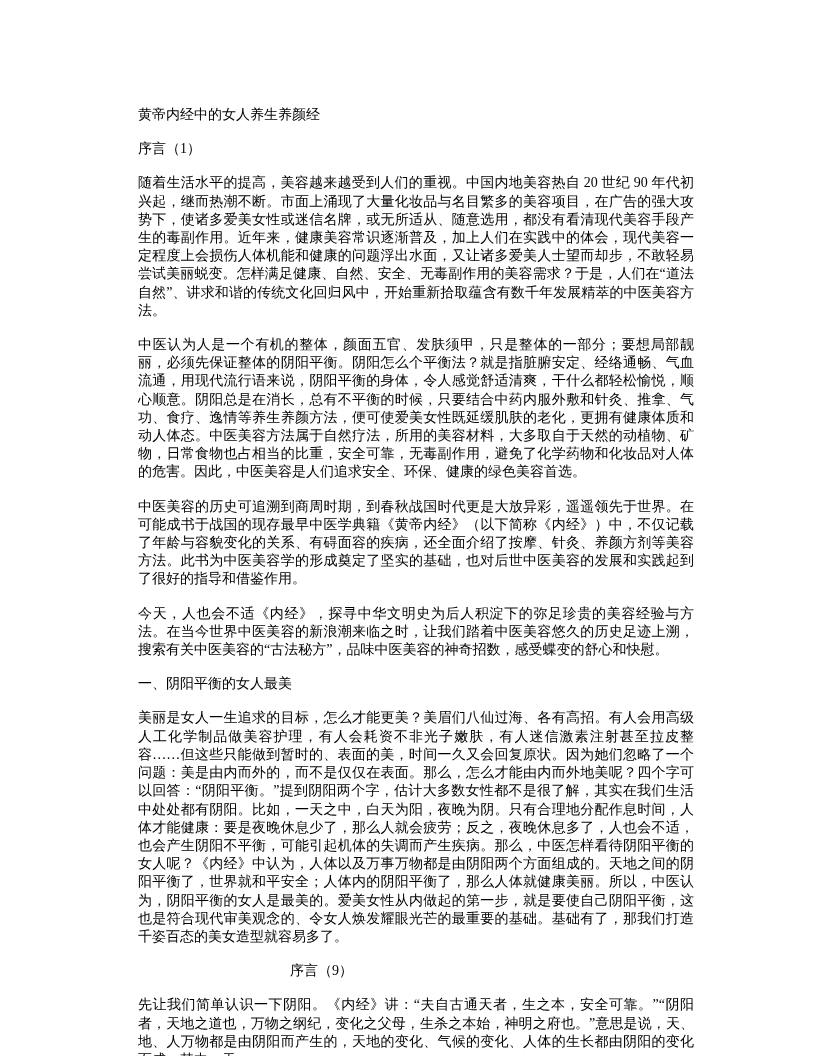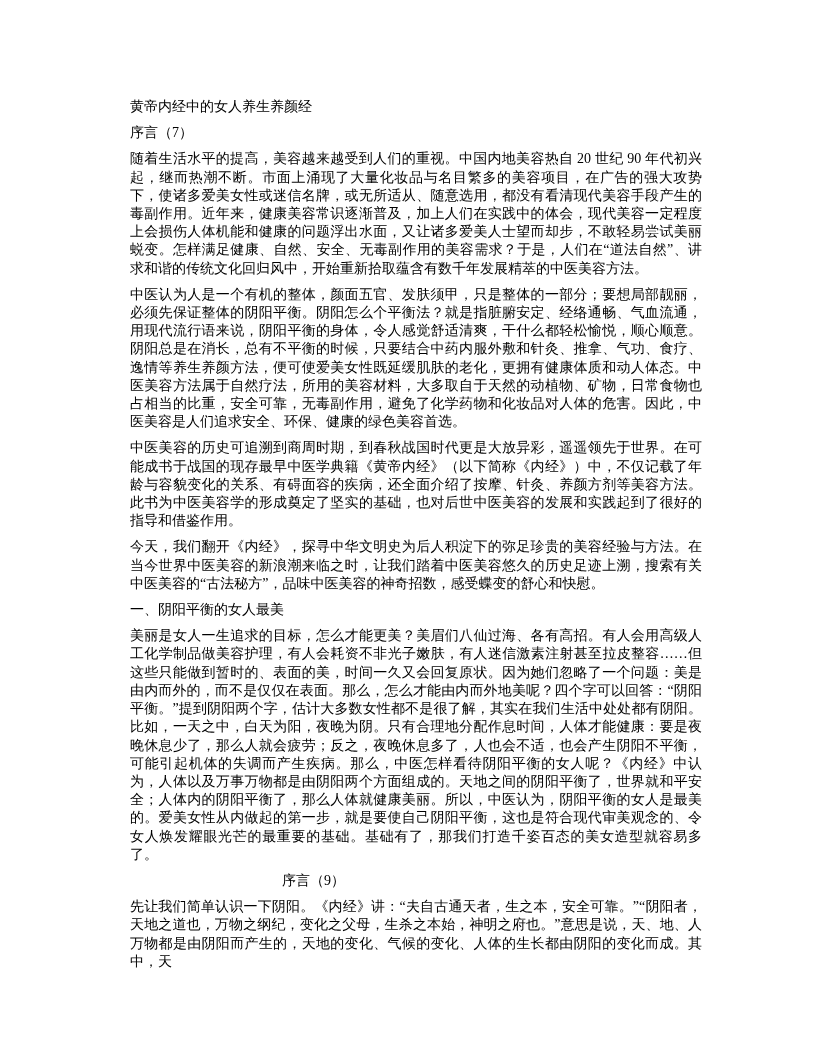--- a/index.html
+++ b/index.html
@@ -19,40 +19,40 @@
     position: absolute;
     left: 122px;
     top: 90px;
     width: 588px;
     font-size: 14px;
     line-height: 18.2px;
     color: #000000;
     letter-spacing: 0;
   }
   .ln {
-    margin: 8px;
+    margin: 16px;
     padding: 0;
   }
   .just {
     text-align: justify;
     text-justify: inter-ideograph;
   }
   .indented {
     text-indent: 152px;
   }
 </style>
 </head>
 <body>
 
 <div class="page">
   <div class="text-block">
     <p class="ln">黄帝内经中的女人养生养颜经</p>
-    <p class="ln">序言（7）</p>
+    <p class="ln">序言（1）</p>
     <p class="ln just">随着生活水平的提高，美容越来越受到人们的重视。中国内地美容热自 20 世纪 90 年代初兴起，继而热潮不断。市面上涌现了大量化妆品与名目繁多的美容项目，在广告的强大攻势下，使诸多爱美女性或迷信名牌，或无所适从、随意选用，都没有看清现代美容手段产生的毒副作用。近年来，健康美容常识逐渐普及，加上人们在实践中的体会，现代美容一定程度上会损伤人体机能和健康的问题浮出水面，又让诸多爱美人士望而却步，不敢轻易尝试美丽蜕变。怎样满足健康、自然、安全、无毒副作用的美容需求？于是，人们在“道法自然”、讲求和谐的传统文化回归风中，开始重新拾取蕴含有数千年发展精萃的中医美容方法。</p>
     <p class="ln just">中医认为人是一个有机的整体，颜面五官、发肤须甲，只是整体的一部分；要想局部靓丽，必须先保证整体的阴阳平衡。阴阳怎么个平衡法？就是指脏腑安定、经络通畅、气血流通，用现代流行语来说，阴阳平衡的身体，令人感觉舒适清爽，干什么都轻松愉悦，顺心顺意。阴阳总是在消长，总有不平衡的时候，只要结合中药内服外敷和针灸、推拿、气功、食疗、逸情等养生养颜方法，便可使爱美女性既延缓肌肤的老化，更拥有健康体质和动人体态。中医美容方法属于自然疗法，所用的美容材料，大多取自于天然的动植物、矿物，日常食物也占相当的比重，安全可靠，无毒副作用，避免了化学药物和化妆品对人体的危害。因此，中医美容是人们追求安全、环保、健康的绿色美容首选。</p>
     <p class="ln just">中医美容的历史可追溯到商周时期，到春秋战国时代更是大放异彩，遥遥领先于世界。在可能成书于战国的现存最早中医学典籍《黄帝内经》（以下简称《内经》）中，不仅记载了年龄与容貌变化的关系、有碍面容的疾病，还全面介绍了按摩、针灸、养颜方剂等美容方法。此书为中医美容学的形成奠定了坚实的基础，也对后世中医美容的发展和实践起到了很好的指导和借鉴作用。</p>
-    <p class="ln just">今天，我们翻开《内经》，探寻中华文明史为后人积淀下的弥足珍贵的美容经验与方法。在当今世界中医美容的新浪潮来临之时，让我们踏着中医美容悠久的历史足迹上溯，搜索有关中医美容的“古法秘方”，品味中医美容的神奇招数，感受蝶变的舒心和快慰。</p>
+    <p class="ln just">今天，人也会不适《内经》，探寻中华文明史为后人积淀下的弥足珍贵的美容经验与方法。在当今世界中医美容的新浪潮来临之时，让我们踏着中医美容悠久的历史足迹上溯，搜索有关中医美容的“古法秘方”，品味中医美容的神奇招数，感受蝶变的舒心和快慰。</p>
     <p class="ln">一、阴阳平衡的女人最美</p>
     <p class="ln just">美丽是女人一生追求的目标，怎么才能更美？美眉们八仙过海、各有高招。有人会用高级人工化学制品做美容护理，有人会耗资不非光子嫩肤，有人迷信激素注射甚至拉皮整容……但这些只能做到暂时的、表面的美，时间一久又会回复原状。因为她们忽略了一个问题：美是由内而外的，而不是仅仅在表面。那么，怎么才能由内而外地美呢？四个字可以回答：“阴阳平衡。”提到阴阳两个字，估计大多数女性都不是很了解，其实在我们生活中处处都有阴阳。比如，一天之中，白天为阳，夜晚为阴。只有合理地分配作息时间，人体才能健康：要是夜晚休息少了，那么人就会疲劳；反之，夜晚休息多了，人也会不适，也会产生阴阳不平衡，可能引起机体的失调而产生疾病。那么，中医怎样看待阴阳平衡的女人呢？《内经》中认为，人体以及万事万物都是由阴阳两个方面组成的。天地之间的阴阳平衡了，世界就和平安全；人体内的阴阳平衡了，那么人体就健康美丽。所以，中医认为，阴阳平衡的女人是最美的。爱美女性从内做起的第一步，就是要使自己阴阳平衡，这也是符合现代审美观念的、令女人焕发耀眼光芒的最重要的基础。基础有了，那我们打造千姿百态的美女造型就容易多了。</p>
     <p class="ln indented">序言（9）</p>
     <p class="ln just">先让我们简单认识一下阴阳。《内经》讲：“夫自古通天者，生之本，安全可靠。”“阴阳者，天地之道也，万物之纲纪，变化之父母，生杀之本始，神明之府也。”意思是说，天、地、人万物都是由阴阳而产生的，天地的变化、气候的变化、人体的生长都由阴阳的变化而成。其中，天</p>
   </div>
 </div>
 
 </body></html>

